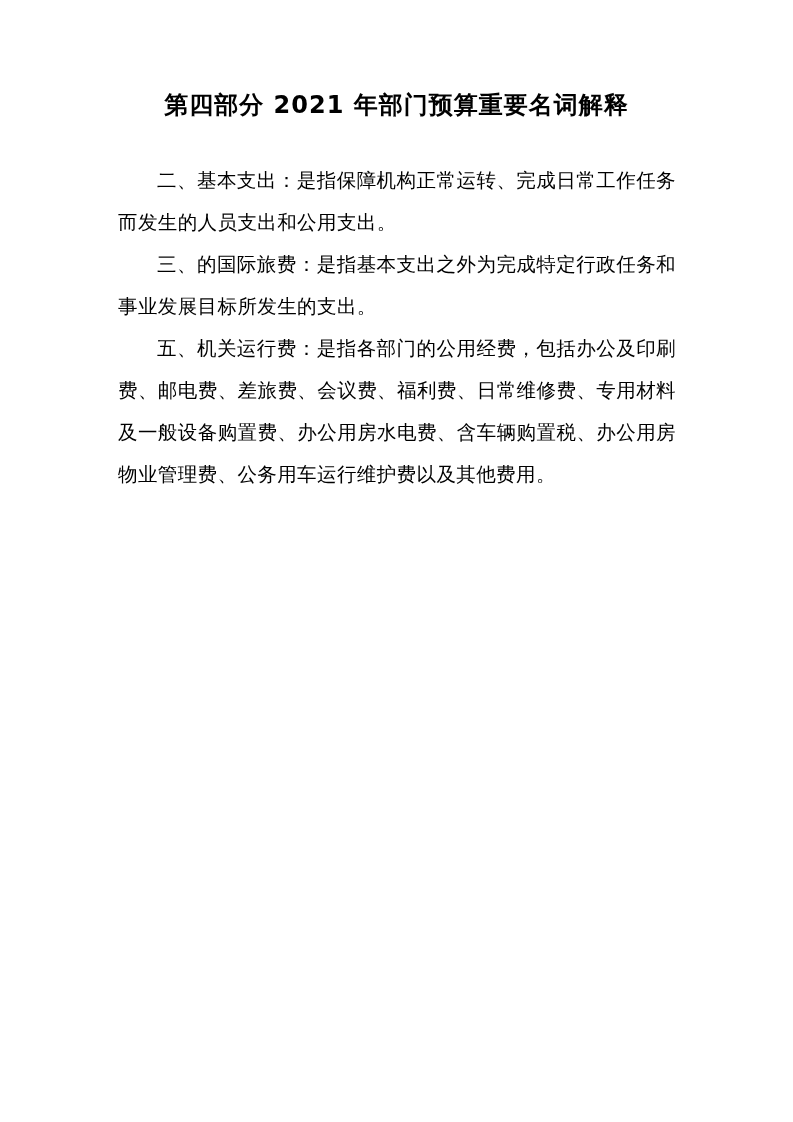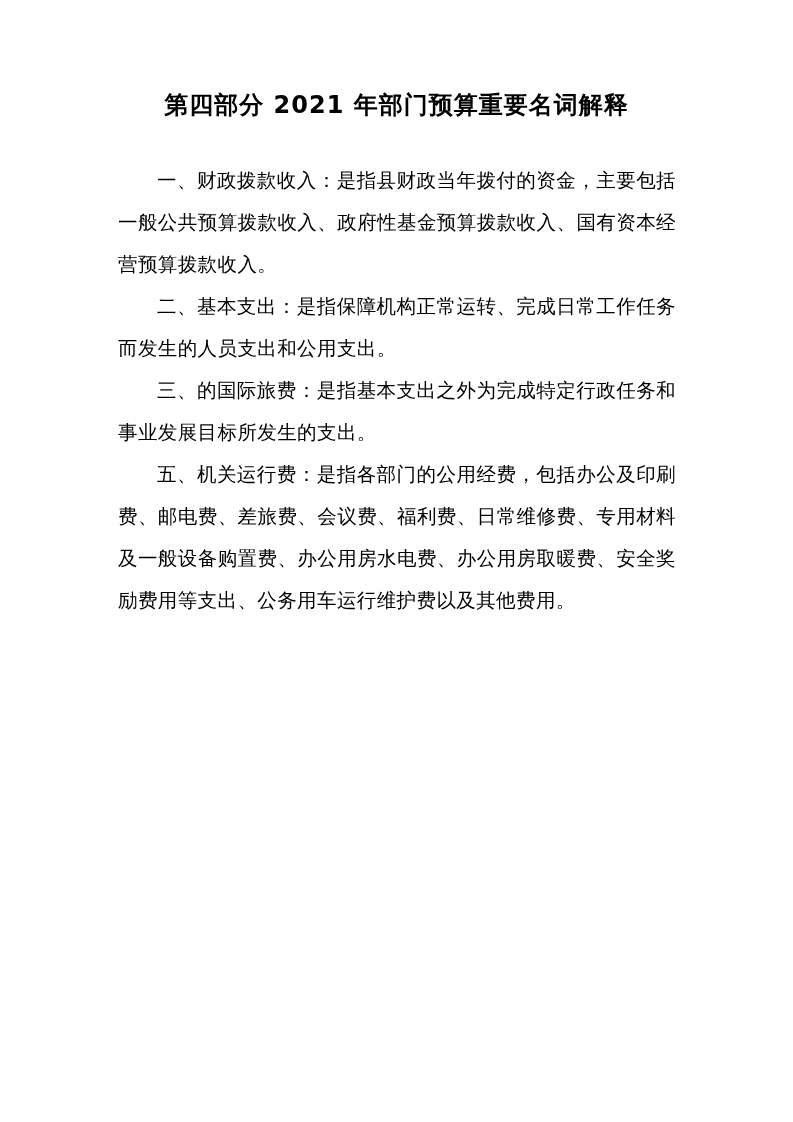--- a/index.html
+++ b/index.html
@@ -48,19 +48,18 @@
   }
 </style>
 </head>
 <body>
 
 <div class="page">
 
   <div class="doc-title">第四部分    2021 年部门预算重要名词解释</div>
 
   <div class="body-block">
-    <p class="para">一、财政拨款收入：是指县财政当年拨付的资金，主要包括一般公共预算拨款收入、政府性基金预算拨款收入、国有资本经营预算拨款收入。</p>
     <p class="para">二、基本支出：是指保障机构正常运转、完成日常工作任务而发生的人员支出和公用支出。</p>
     <p class="para">三、的国际旅费：是指基本支出之外为完成特定行政任务和事业发展目标所发生的支出。</p>
-    <p class="para">五、机关运行费：是指各部门的公用经费，包括办公及印刷费、邮电费、差旅费、会议费、福利费、日常维修费、专用材料及一般设备购置费、办公用房水电费、办公用房取暖费、安全奖励费用等支出、公务用车运行维护费以及其他费用。</p>
+    <p class="para">五、机关运行费：是指各部门的公用经费，包括办公及印刷费、邮电费、差旅费、会议费、福利费、日常维修费、专用材料及一般设备购置费、办公用房水电费、含车辆购置税、办公用房物业管理费、公务用车运行维护费以及其他费用。</p>
   </div>
 
 </div>
 
 </body></html>

